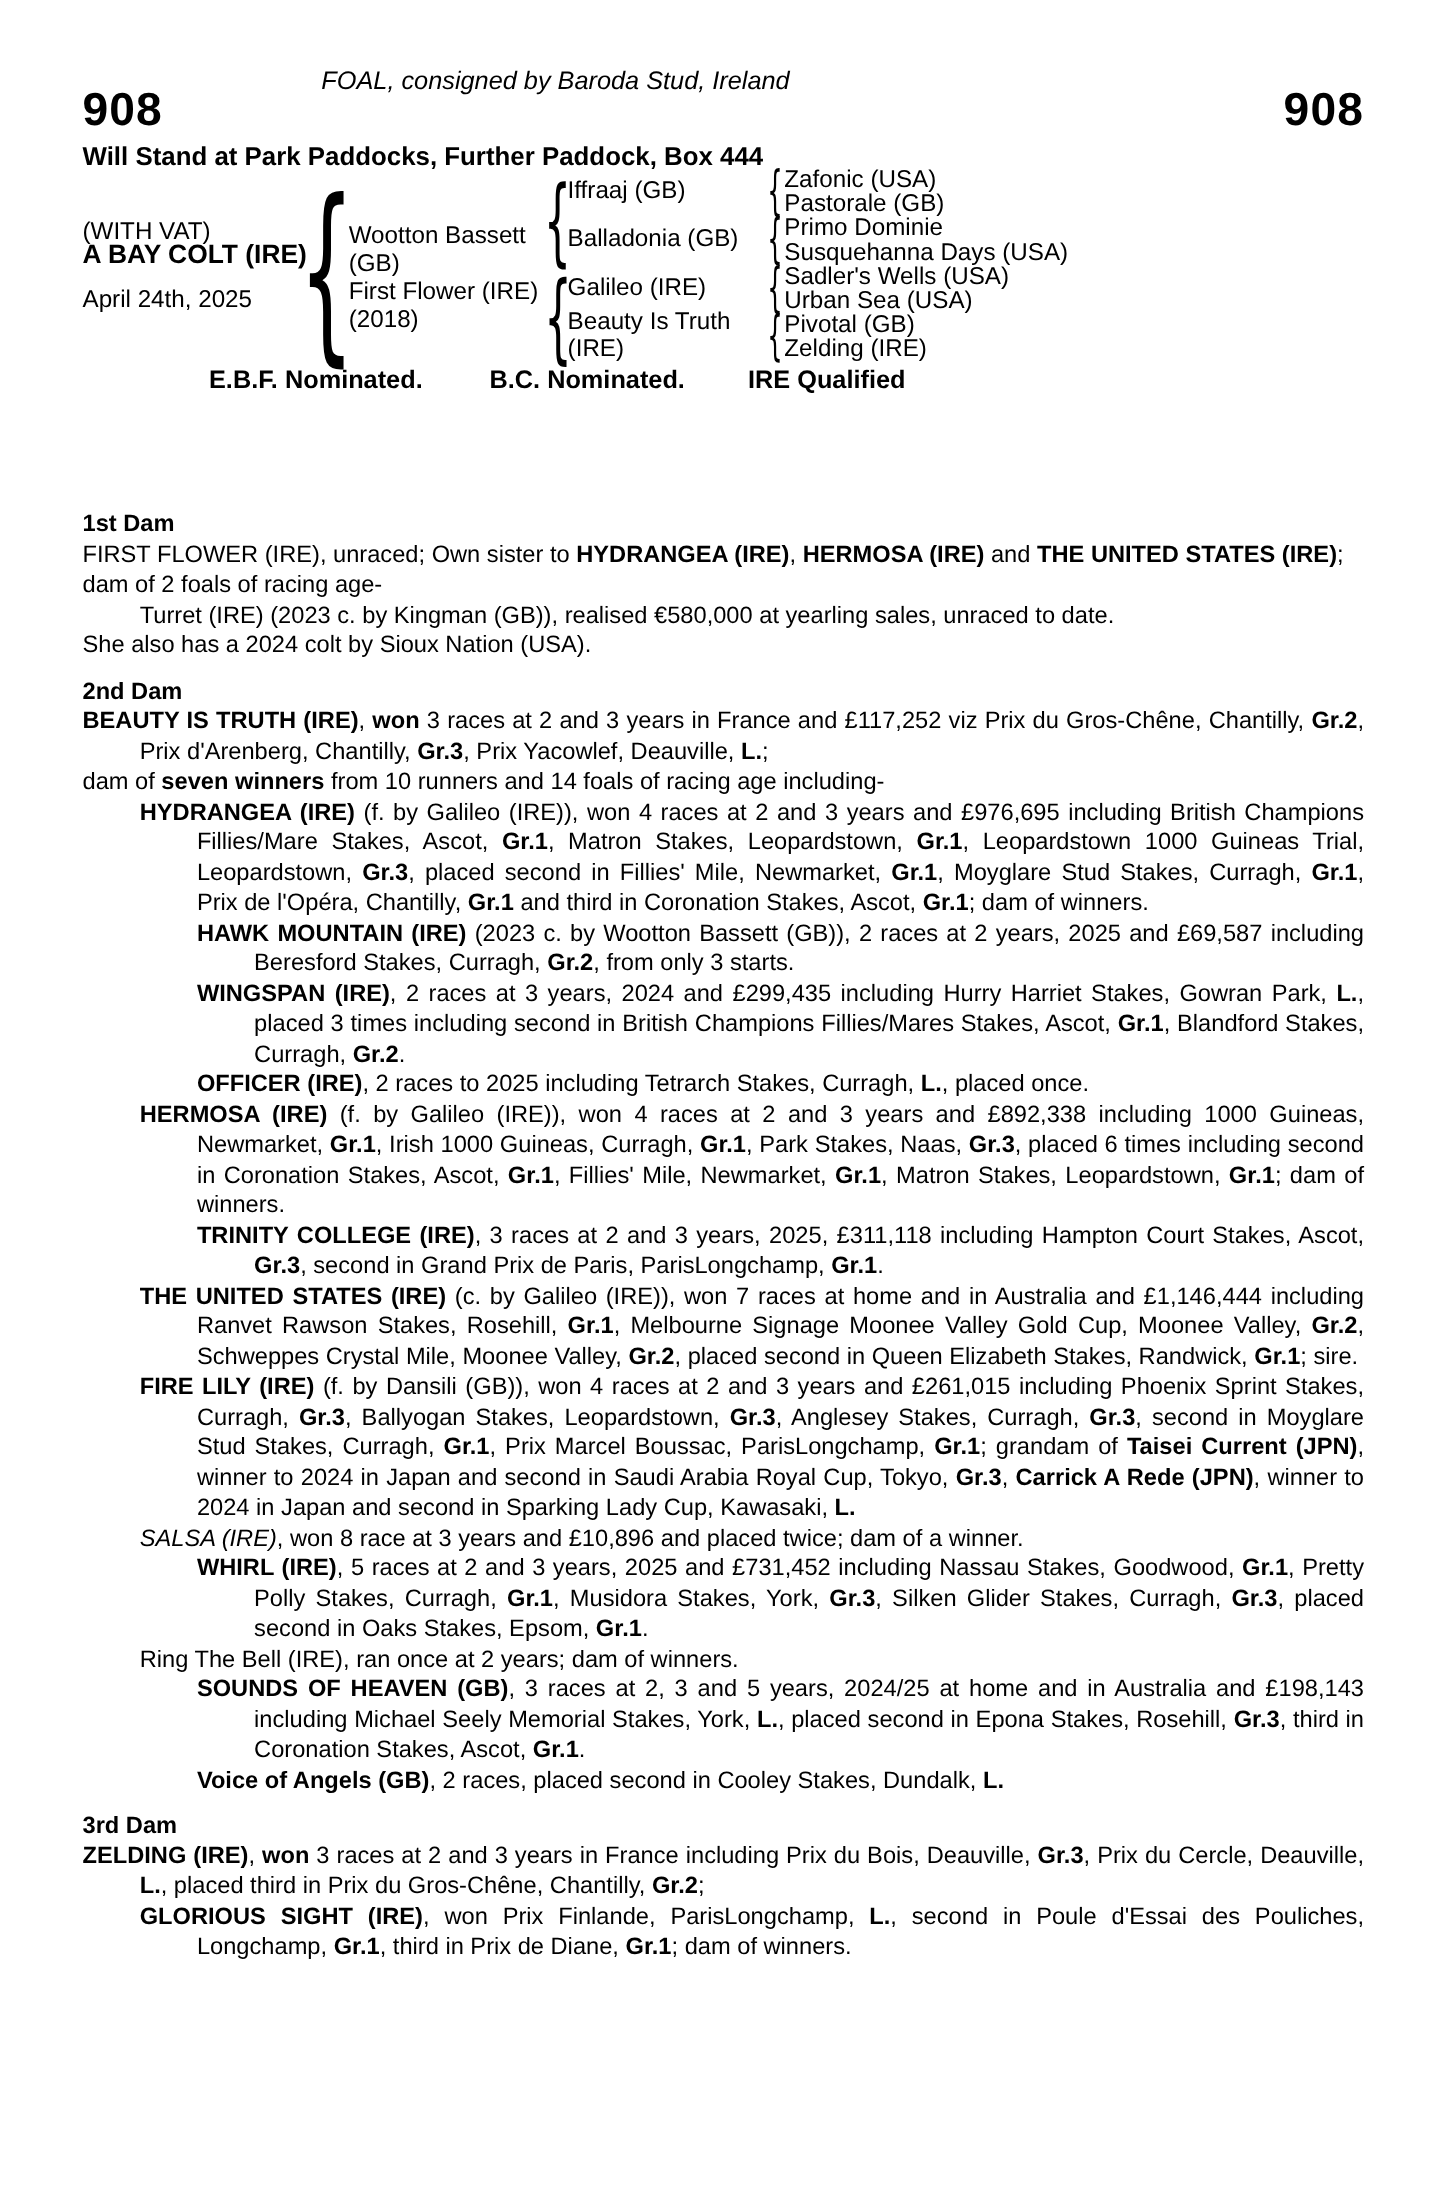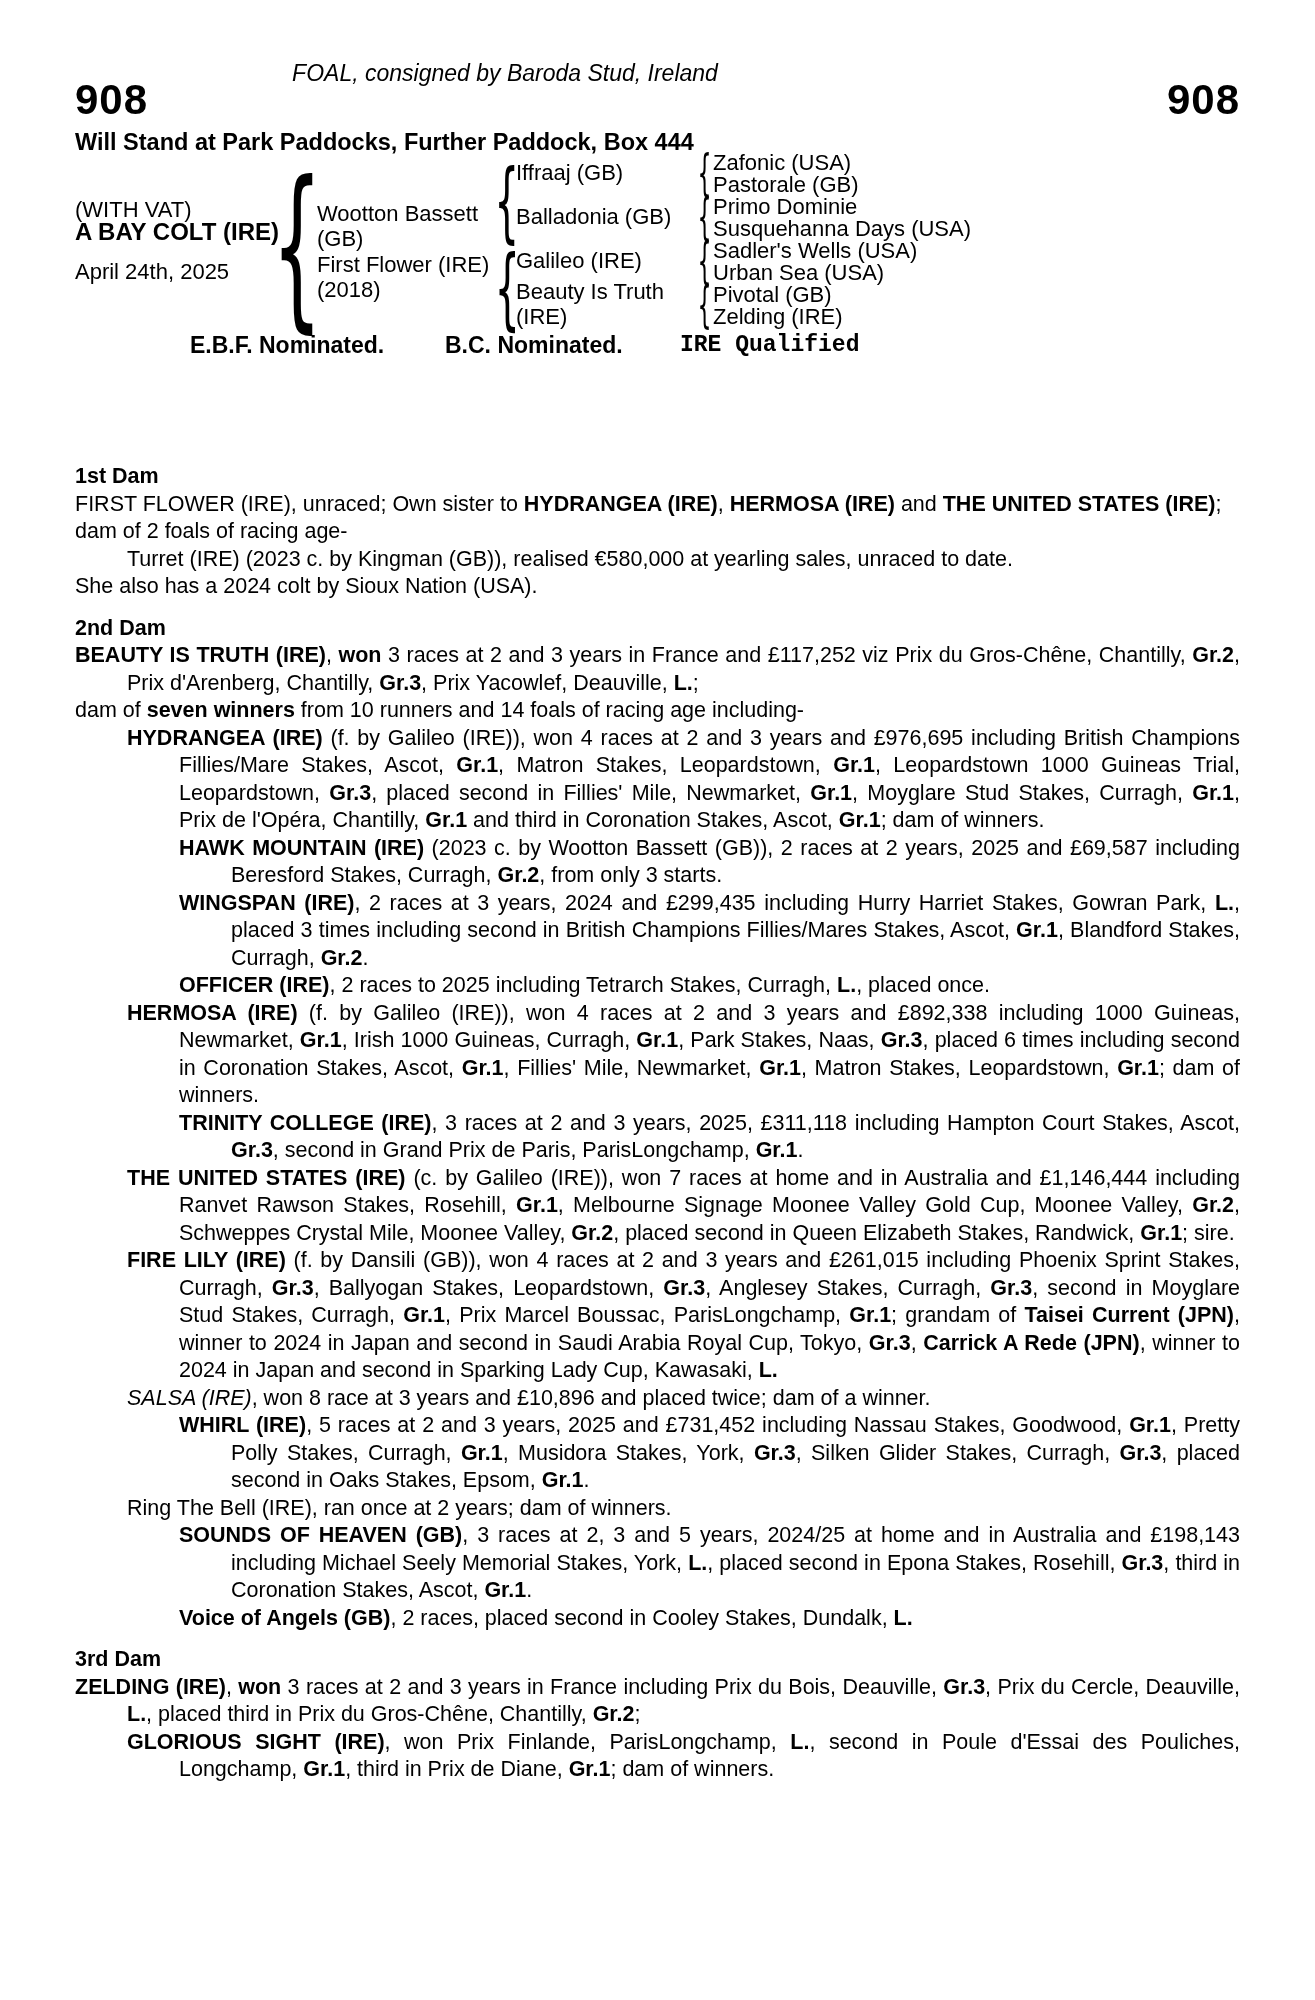--- a/index.html
+++ b/index.html
@@ -22,21 +22,21 @@
   .ped .foaldate{top:259px;left:75px;}
   .ped .sire{top:165px;left:317px;width:178px;margin-top:36px;}
   .ped .dam{top:252px;left:317px;width:180px;}
   .g2{left:516px;width:178px;}
   .g2-0{top:160px;} .g2-1{top:204px;} .g2-2{top:248px;} .g2-3{top:279px;}
   .g3{left:713px;width:270px;font-size:22px;line-height:22px;white-space:nowrap;}
   .brace{position:absolute;display:flex;align-items:center;justify-content:center;width:30px;}
   .brace span{font-family:"DejaVu Sans",sans-serif;line-height:0;transform:scaleX(.45);display:block;font-weight:400;}
   
   .nom{top:332px;font-size:23px;font-weight:bold;}
-  .nom-0{left:190px;} .nom-1{left:445px;} .nom-2{left:680px;font-family:Liberation Mono, monospace;}
+  .nom-0{left:190px;} .nom-1{left:445px;} .nom-2{left:680px;}
   
   .sections{top:463px;left:75px;width:1165px;font-size:21.5px;line-height:27.5px;}
   .section + .section{margin-top:14px;}
   .sec-heading{font-weight:bold;}
   .para{text-align:justify;}
   .ind0{padding-left:52px;text-indent:-52px;}
   .ind1{padding-left:104px;text-indent:-52px;}
   .ind2{padding-left:156px;text-indent:-52px;}
   .b{font-weight:bold;}
   .i{font-style:italic;}

